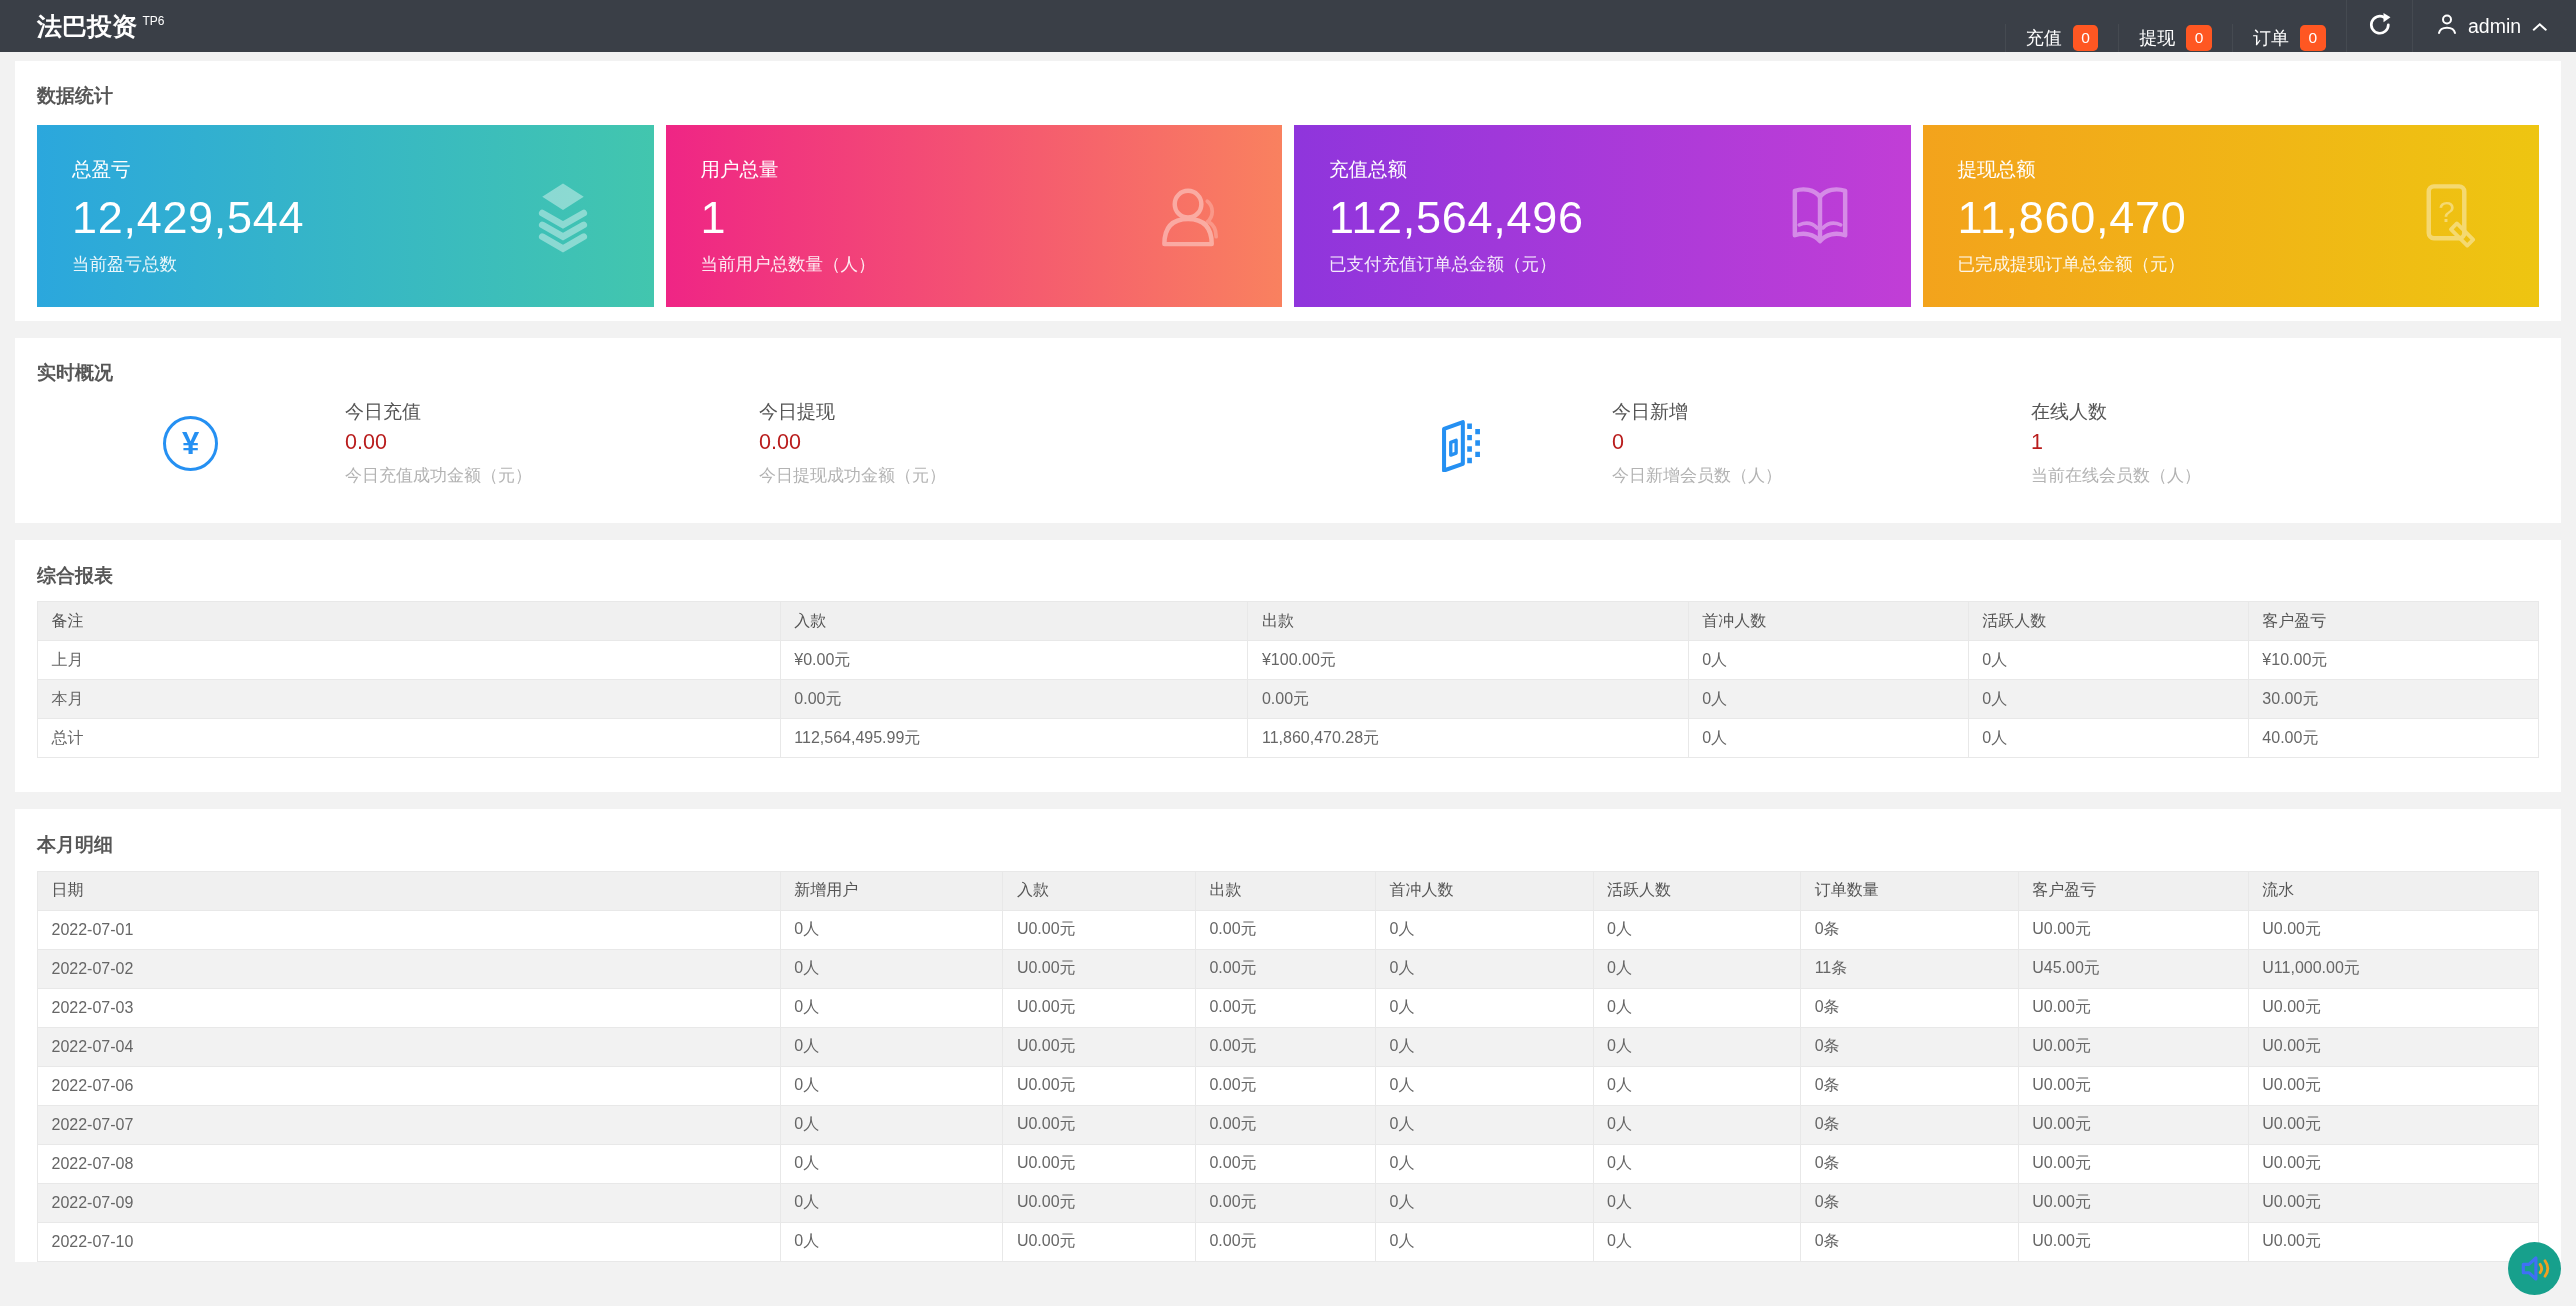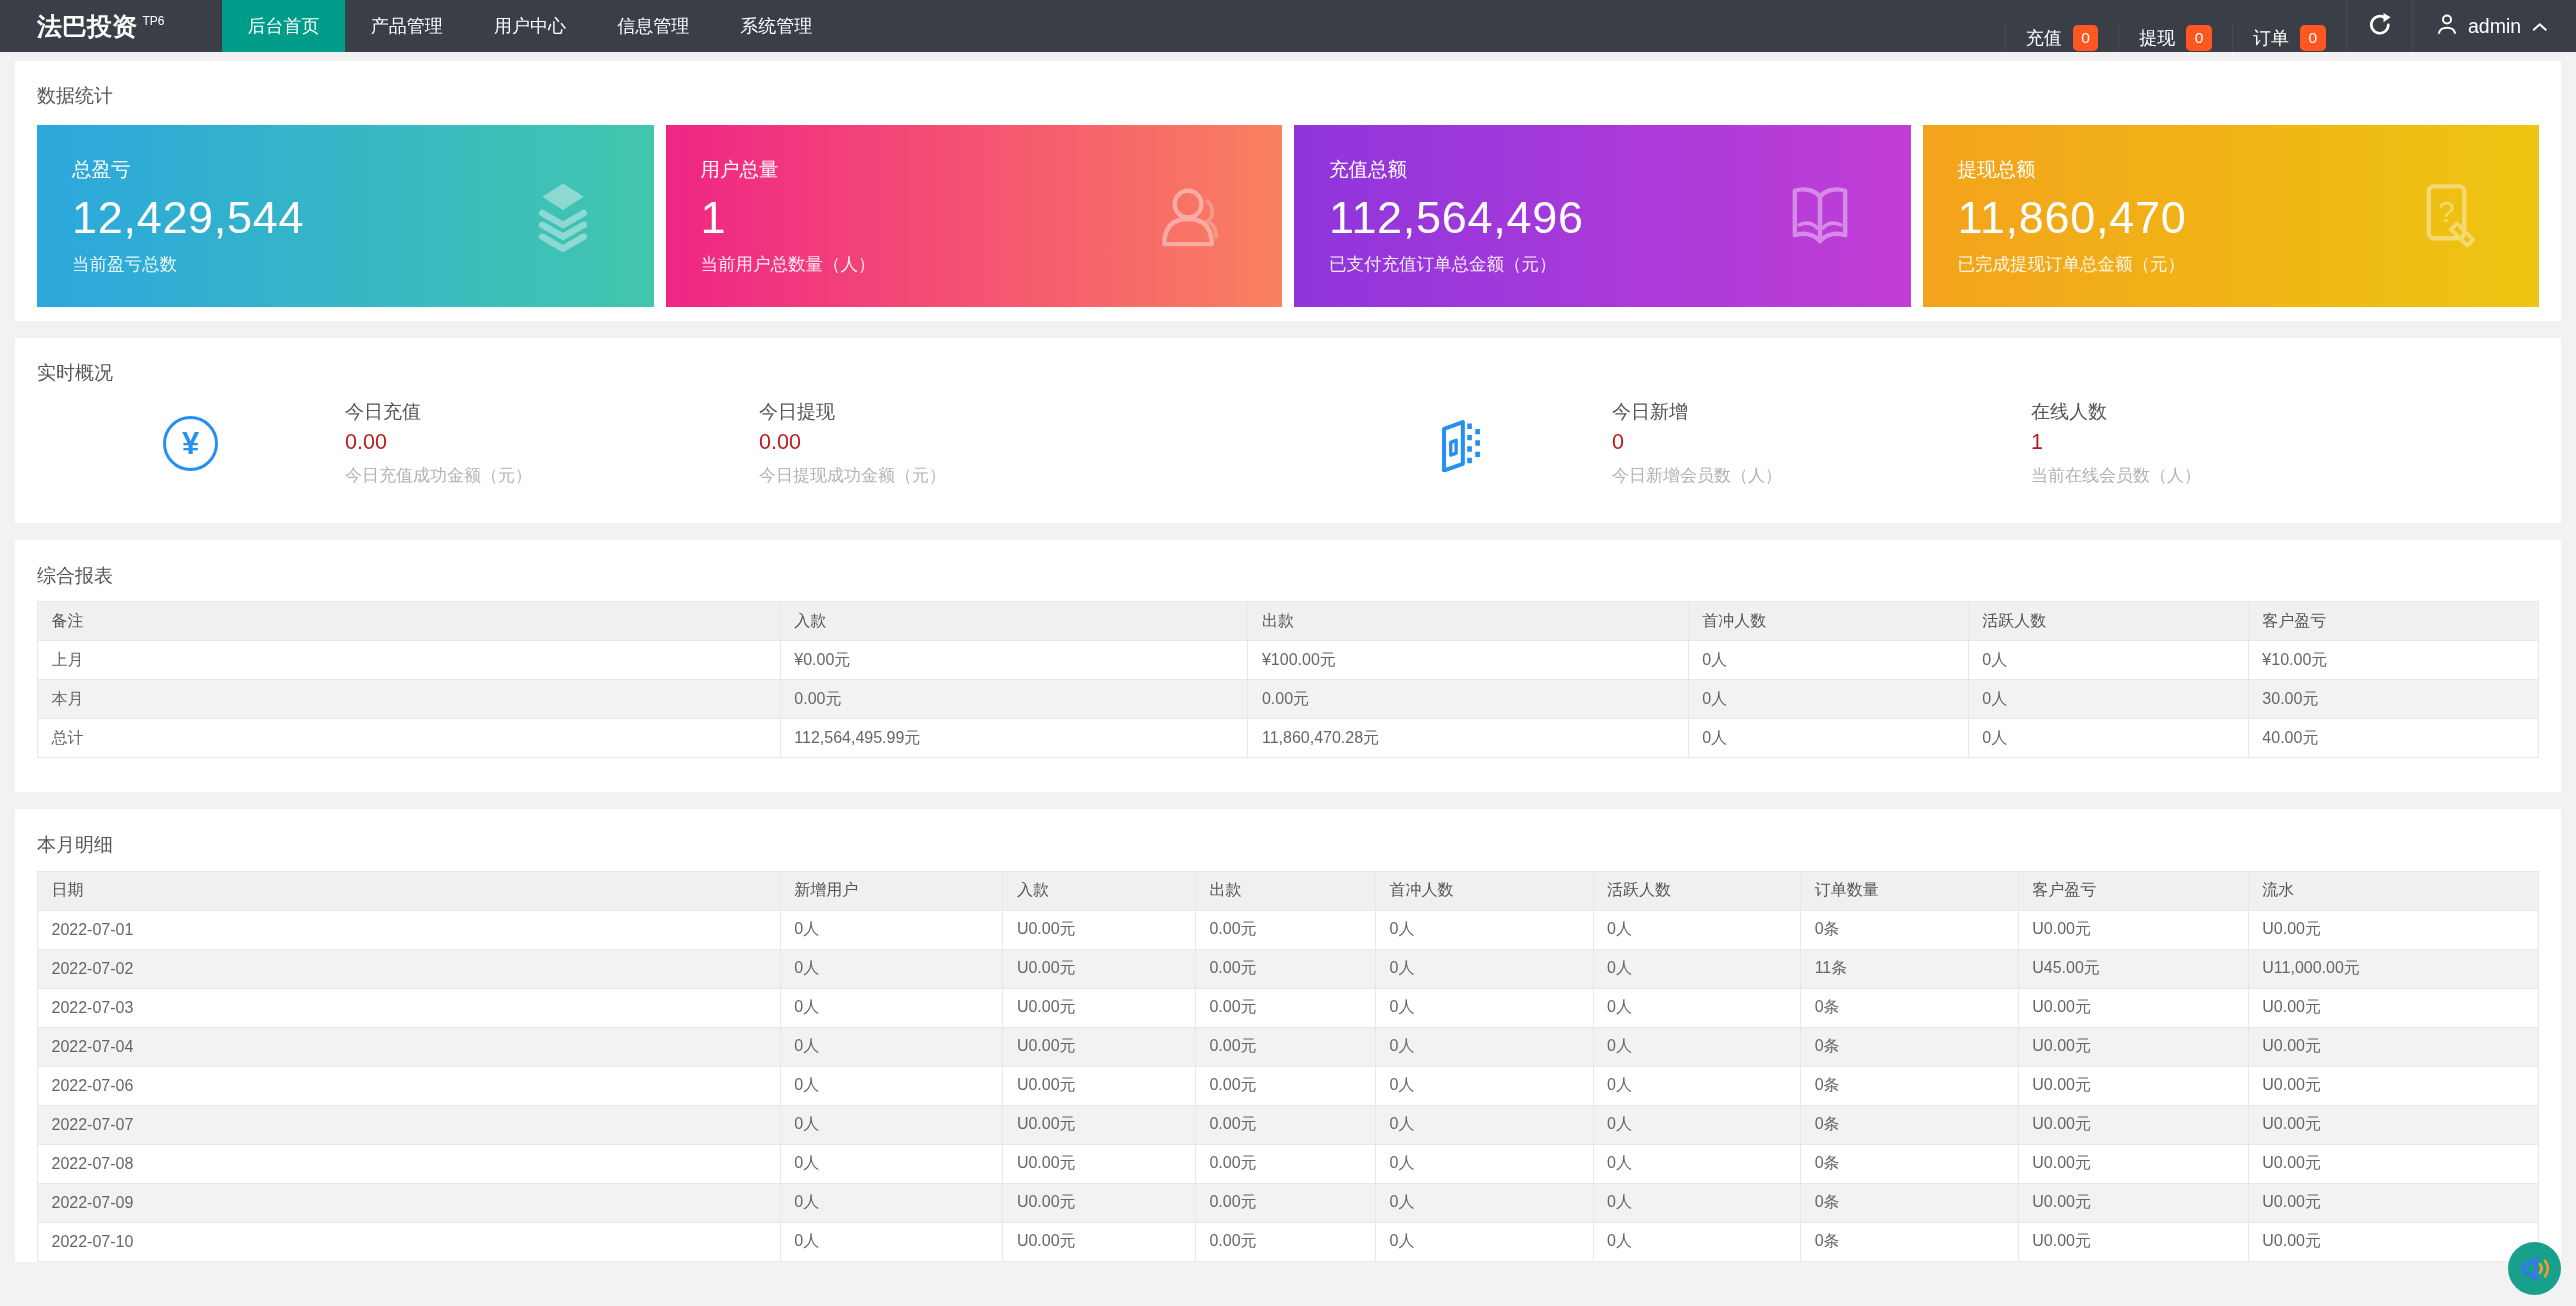--- a/index.html
+++ b/index.html
@@ -44,21 +44,21 @@
   }
   .nav-user {
     display: flex; align-items: center; gap: 9.4px;
     padding: 0 28px 0 21.5px; font-size: 19.5px;
     border-left: 0.7px solid rgba(255,255,255,0.06); cursor: pointer;
   }
 
   
   .page { padding: 8.8px 15px 0; }
   .panel { background: #fff; margin-bottom: 17px; padding: 25.6px 22px 13.5px; }
-  .panel-title { font-size: 19px; line-height: 20px; color: #565656; }
+  .panel-title { font-size: 19px; line-height: 20px; color: #565656; font-weight: bold; }
 
   
   .cards { display: flex; gap: 12px; margin-top: 19px; }
   .card {
     flex: 1; height: 182px; position: relative; color: #fff;
     padding: 31px 35px; display: flex; flex-direction: column; justify-content: space-between;
   }
   .card1 { background: linear-gradient(90deg, #2ba7dd, #42c6ae); }
   .card2 { background: linear-gradient(90deg, #ef2585, #f9815f); }
   .card3 { background: linear-gradient(90deg, #8f35dc, #c13ed6); }
@@ -124,27 +124,20 @@
   }
 </style>
 </head>
 <body>
 
 <div class="navbar">
   <div class="logo">
     <span>法巴投资</span>
     <sup>TP6</sup>
   </div>
-  <nav class="menu">
-    <a class="menu-item active">后台首页</a>
-    <a class="menu-item">产品管理</a>
-    <a class="menu-item">用户中心</a>
-    <a class="menu-item">信息管理</a>
-    <a class="menu-item">系统管理</a>
-  </nav>
   <div class="nav-right">
     <div class="nav-stat">
       <span>充值</span>
       <span class="badge">0</span>
     </div>
     <div class="nav-stat">
       <span>提现</span>
       <span class="badge">0</span>
     </div>
     <div class="nav-stat">

